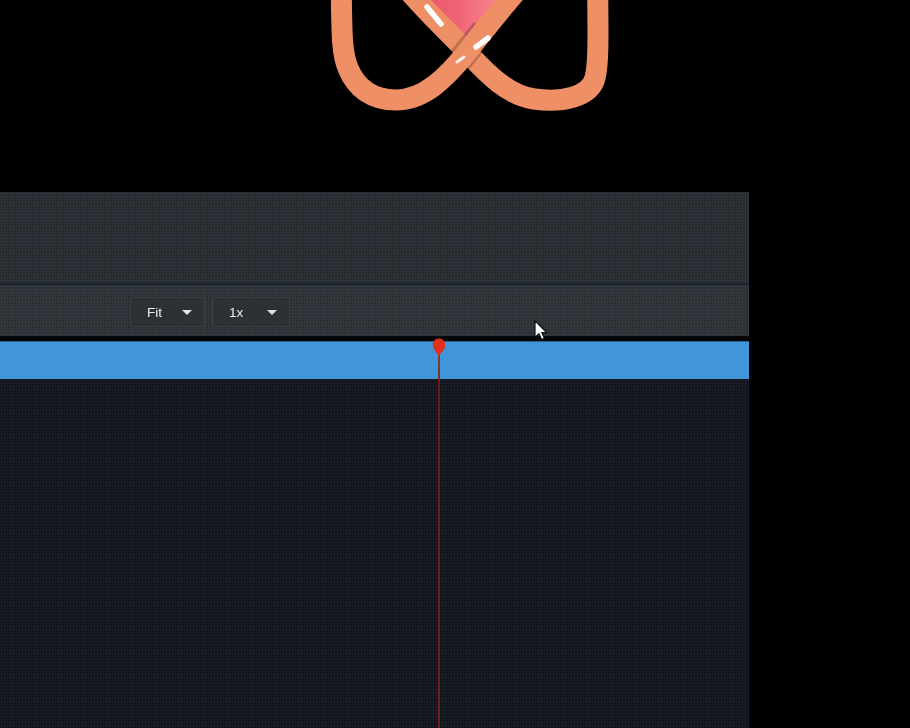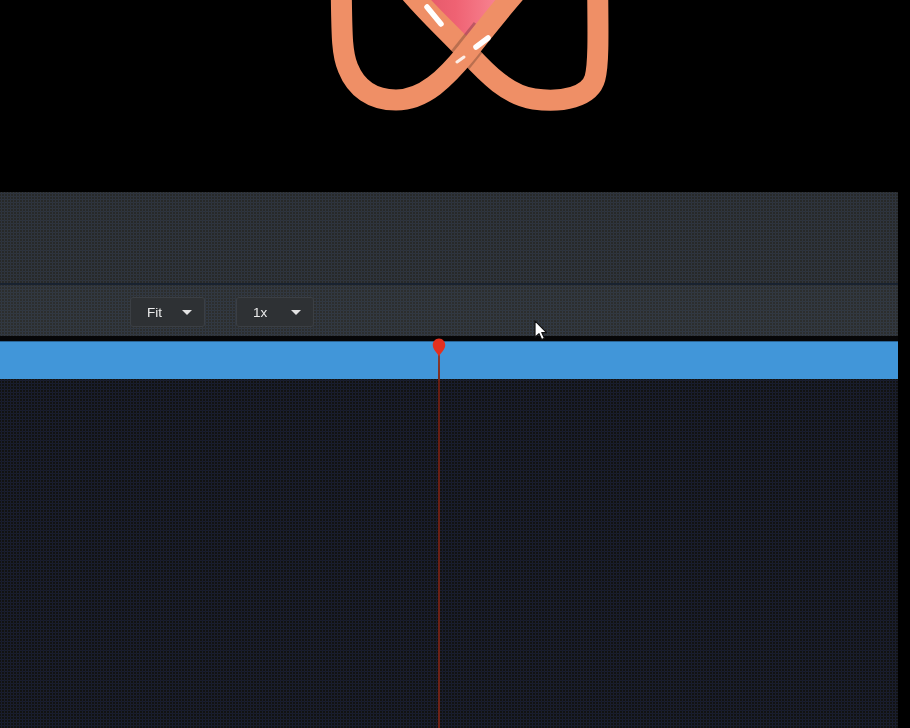--- a/index.html
+++ b/index.html
@@ -1,18 +1,19 @@
 <!DOCTYPE html>
 <html style="--canvas-black: #000000; --seekbar-blue: #4196d9; --playhead-red: #e2301f; --playhead-line: #7a2a1f; --loop-blue: #3f74d6; --logo-salmon: #ef8f66; --logo-pink: #e8606e; --chrome-gray: #26282b; --icon-white: #f2f2f2;"><head>
 <meta charset="utf-8">
 <style>
   html,body{margin:0;padding:0;background:#000;}
   #app{
-    position:relative;width:898px;height:728px;overflow:hidden;
+    position:relative;width:736px;height:728px;overflow:hidden;
     font-family:"Liberation Sans",sans-serif;
+    padding-left:13px;
     -webkit-font-smoothing:antialiased;
   }
   
   .canvas-stage{position:absolute;left:0;top:0;width:910px;height:192px;background:var(--canvas-black,#000);overflow:hidden;}
   .canvas-stage svg{display:block;}
   .dither{ 
     background-image:
       radial-gradient(rgba(95,125,175,.16) 1px, transparent 1.3px),
       radial-gradient(rgba(125,125,85,.09) 1px, transparent 1.3px);
     background-size:3px 3px,3px 3px;
@@ -26,21 +27,21 @@
   .timeline-area{position:absolute;left:0;top:379px;width:910px;height:349px;background-color:#0a0b0e;
     background-image:
       radial-gradient(rgba(70,85,160,.20) 1px, transparent 1.3px),
       radial-gradient(rgba(110,110,65,.10) 1px, transparent 1.3px);
     background-size:3px 3px,3px 3px;background-position:0 0,1.5px 1.5px;}
   
   .dd{position:absolute;top:12px;height:30px;box-sizing:border-box;
       background:#2e3134;border:1px solid #3b3f44;border-radius:3px;
       display:flex;align-items:center;color:#ececec;font-size:13.5px;cursor:default;}
   .dd-fit{left:130px;width:75px;}
-  .dd-speed{left:236px;width:78px;justify-content:center;}
+  .dd-speed{left:212px;width:78px;justify-content:center;}
   .dd-label{padding-left:16px;flex:1;}
   .caret{width:0;height:0;border-left:5px solid transparent;border-right:5px solid transparent;border-top:5.5px solid #e3e3e3;margin-right:12px;}
   
   .ibtn{position:absolute;top:298px;width:26px;height:28px;display:flex;align-items:center;justify-content:center;}
   .checker-box{width:17px;height:17px;background:#f4f4f4;border-radius:2.5px;position:relative;}
   .checker-box .c1,.checker-box .c2{position:absolute;width:6px;height:6px;background:#22262b;}
   .checker-box .c1{left:8.5px;top:2.5px;}
   .checker-box .c2{left:2.5px;top:8.5px;}
   .hl{width:17px;display:flex;flex-direction:column;gap:3.1px;}
   .hl div{height:2.7px;background:#f2f2f2;border-radius:1px;}

